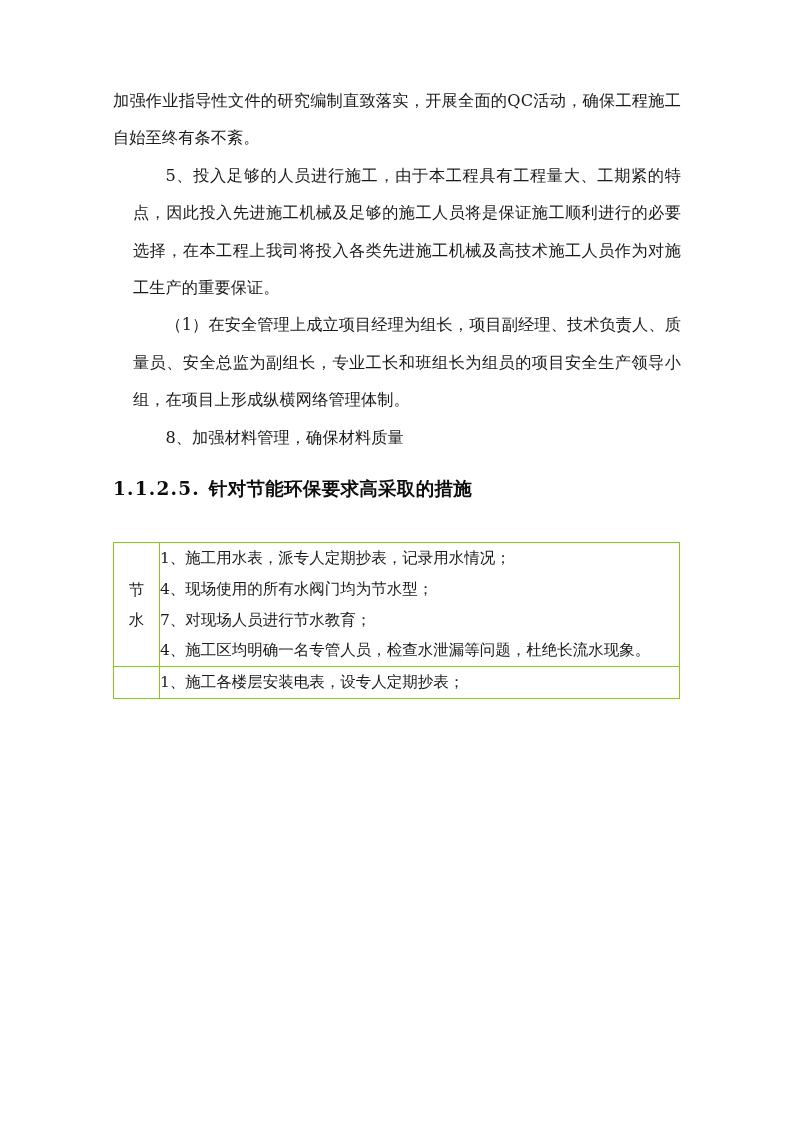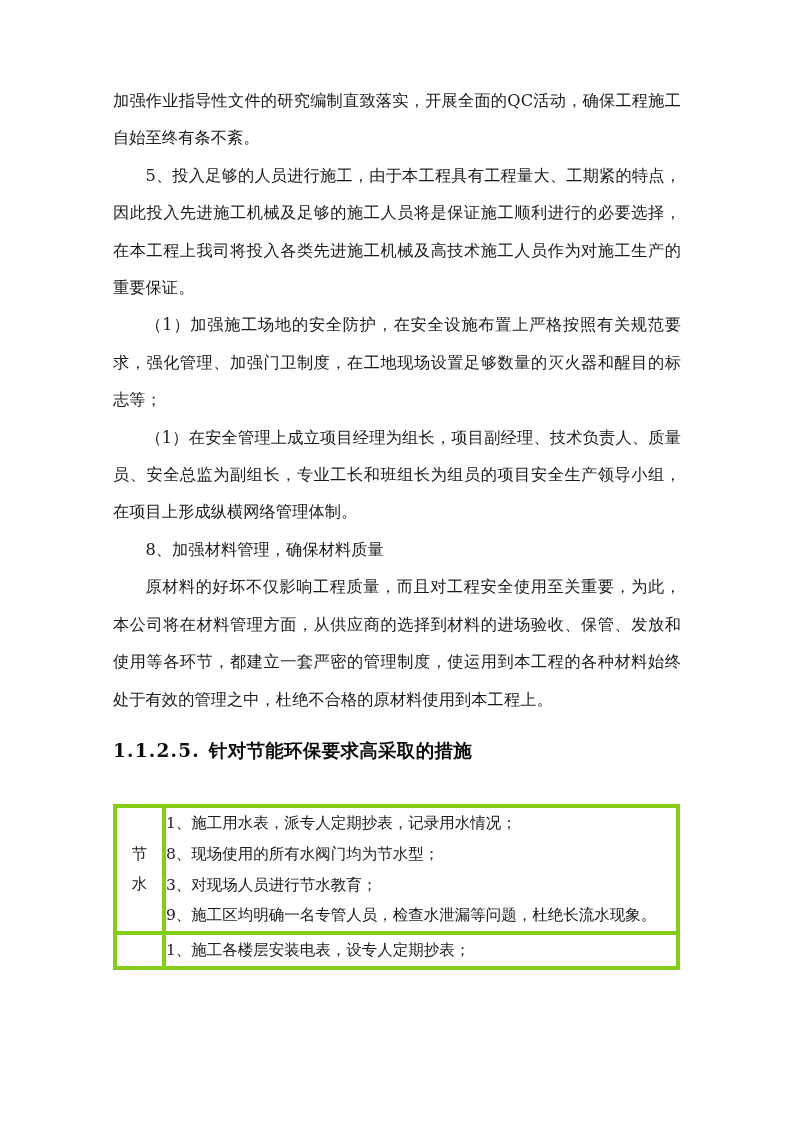--- a/index.html
+++ b/index.html
@@ -29,20 +29,21 @@
     margin: 0 0 0 0;
     font-size: 16.2px;
     line-height: 37.4px;
     text-align: justify;
     text-justify: inter-ideograph;
     letter-spacing: 0.1px;
     color: #1a1a1a;
   }
   p.indent2 {
     text-indent: 2em;
+    margin-left: 20px;
   }
   h2.section-heading {
     margin: 16px 0 0 0;
     font-size: 18.5px;
     line-height: 34px;
     font-weight: bold;
     font-family: "DejaVu Sans", "Liberation Sans", sans-serif;
     letter-spacing: 0.3px;
     color: #0d0d0d;
   }
@@ -54,21 +55,21 @@
   h2.section-heading .htext {
     margin-left: 9px;
   }
   table.measures {
     border-collapse: collapse;
     width: 567px;
     margin-top: 36px;
     table-layout: fixed;
   }
   table.measures td {
-    border: 4px solid #84cc16;
+    border: 1px solid #84cc16;
     vertical-align: middle;
     padding: 0;
   }
   td.label-cell {
     width: 45px;
     text-align: center;
     font-size: 15.5px;
     line-height: 30px;
     padding: 2px 0;
   }
@@ -103,45 +104,43 @@
 
 <div id="page">
 
   <div id="content">
 
     <p class="body-text">加强作业指导性文件的研究编制直致落实，开展全面的QC活动，确保工程施工自始至终有条不紊。</p>
 
     <p class="body-text indent2">5、投入足够的人员进行施工，由于本工程具有工程量大、工期紧的特点，因此投入先进施工机械及足够的施工人员将是保证施工顺利进行的必要选择，在本工程上我司将投入各类先进施工机械及高技术施工人员作为对施工生产的重要保证。</p>
 
 
-    <p class="body-text indent2">（1）加强施工场地的安全防护，在安全设施布置上严格按照有关规范要求，强化管理、加强门卫制度，在工地现场设置足够数量的灭火器和醒目的标志等；</p>
 
     <p class="body-text indent2">（1）在安全管理上成立项目经理为组长，项目副经理、技术负责人、质量员、安全总监为副组长，专业工长和班组长为组员的项目安全生产领导小组，在项目上形成纵横网络管理体制。</p>
 
     <p class="body-text indent2">8、加强材料管理，确保材料质量</p>
 
-    <p class="body-text indent2">原材料的好坏不仅影响工程质量，而且对工程安全使用至关重要，为此，本公司将在材料管理方面，从供应商的选择到材料的进场验收、保管、发放和使用等各环节，都建立一套严密的管理制度，使运用到本工程的各种材料始终处于有效的管理之中，杜绝不合格的原材料使用到本工程上。</p>
 
 
     <h2 class="section-heading">
       <span class="num">1.1.2.5.</span><span class="htext">针对节能环保要求高采取的措施</span>
     </h2>
 
     <table class="measures">
       <tbody>
         <tr>
           <td class="label-cell">
             <span class="ch">节</span>
             <span class="ch">水</span>
           </td>
           <td class="items-cell">
             <span class="item">1、施工用水表，派专人定期抄表，记录用水情况；</span>
-            <span class="item">8、现场使用的所有水阀门均为节水型；</span>
-            <span class="item">3、对现场人员进行节水教育；</span>
-            <span class="item tight">9、施工区均明确一名专管人员，检查水泄漏等问题，杜绝长流水现象。</span>
+            <span class="item">4、现场使用的所有水阀门均为节水型；</span>
+            <span class="item">7、对现场人员进行节水教育；</span>
+            <span class="item tight">4、施工区均明确一名专管人员，检查水泄漏等问题，杜绝长流水现象。</span>
           </td>
         </tr>
         <tr>
           <td class="label-cell">
             
             
           </td>
           <td class="items-cell">
             <span class="item">1、施工各楼层安装电表，设专人定期抄表；</span>
 

